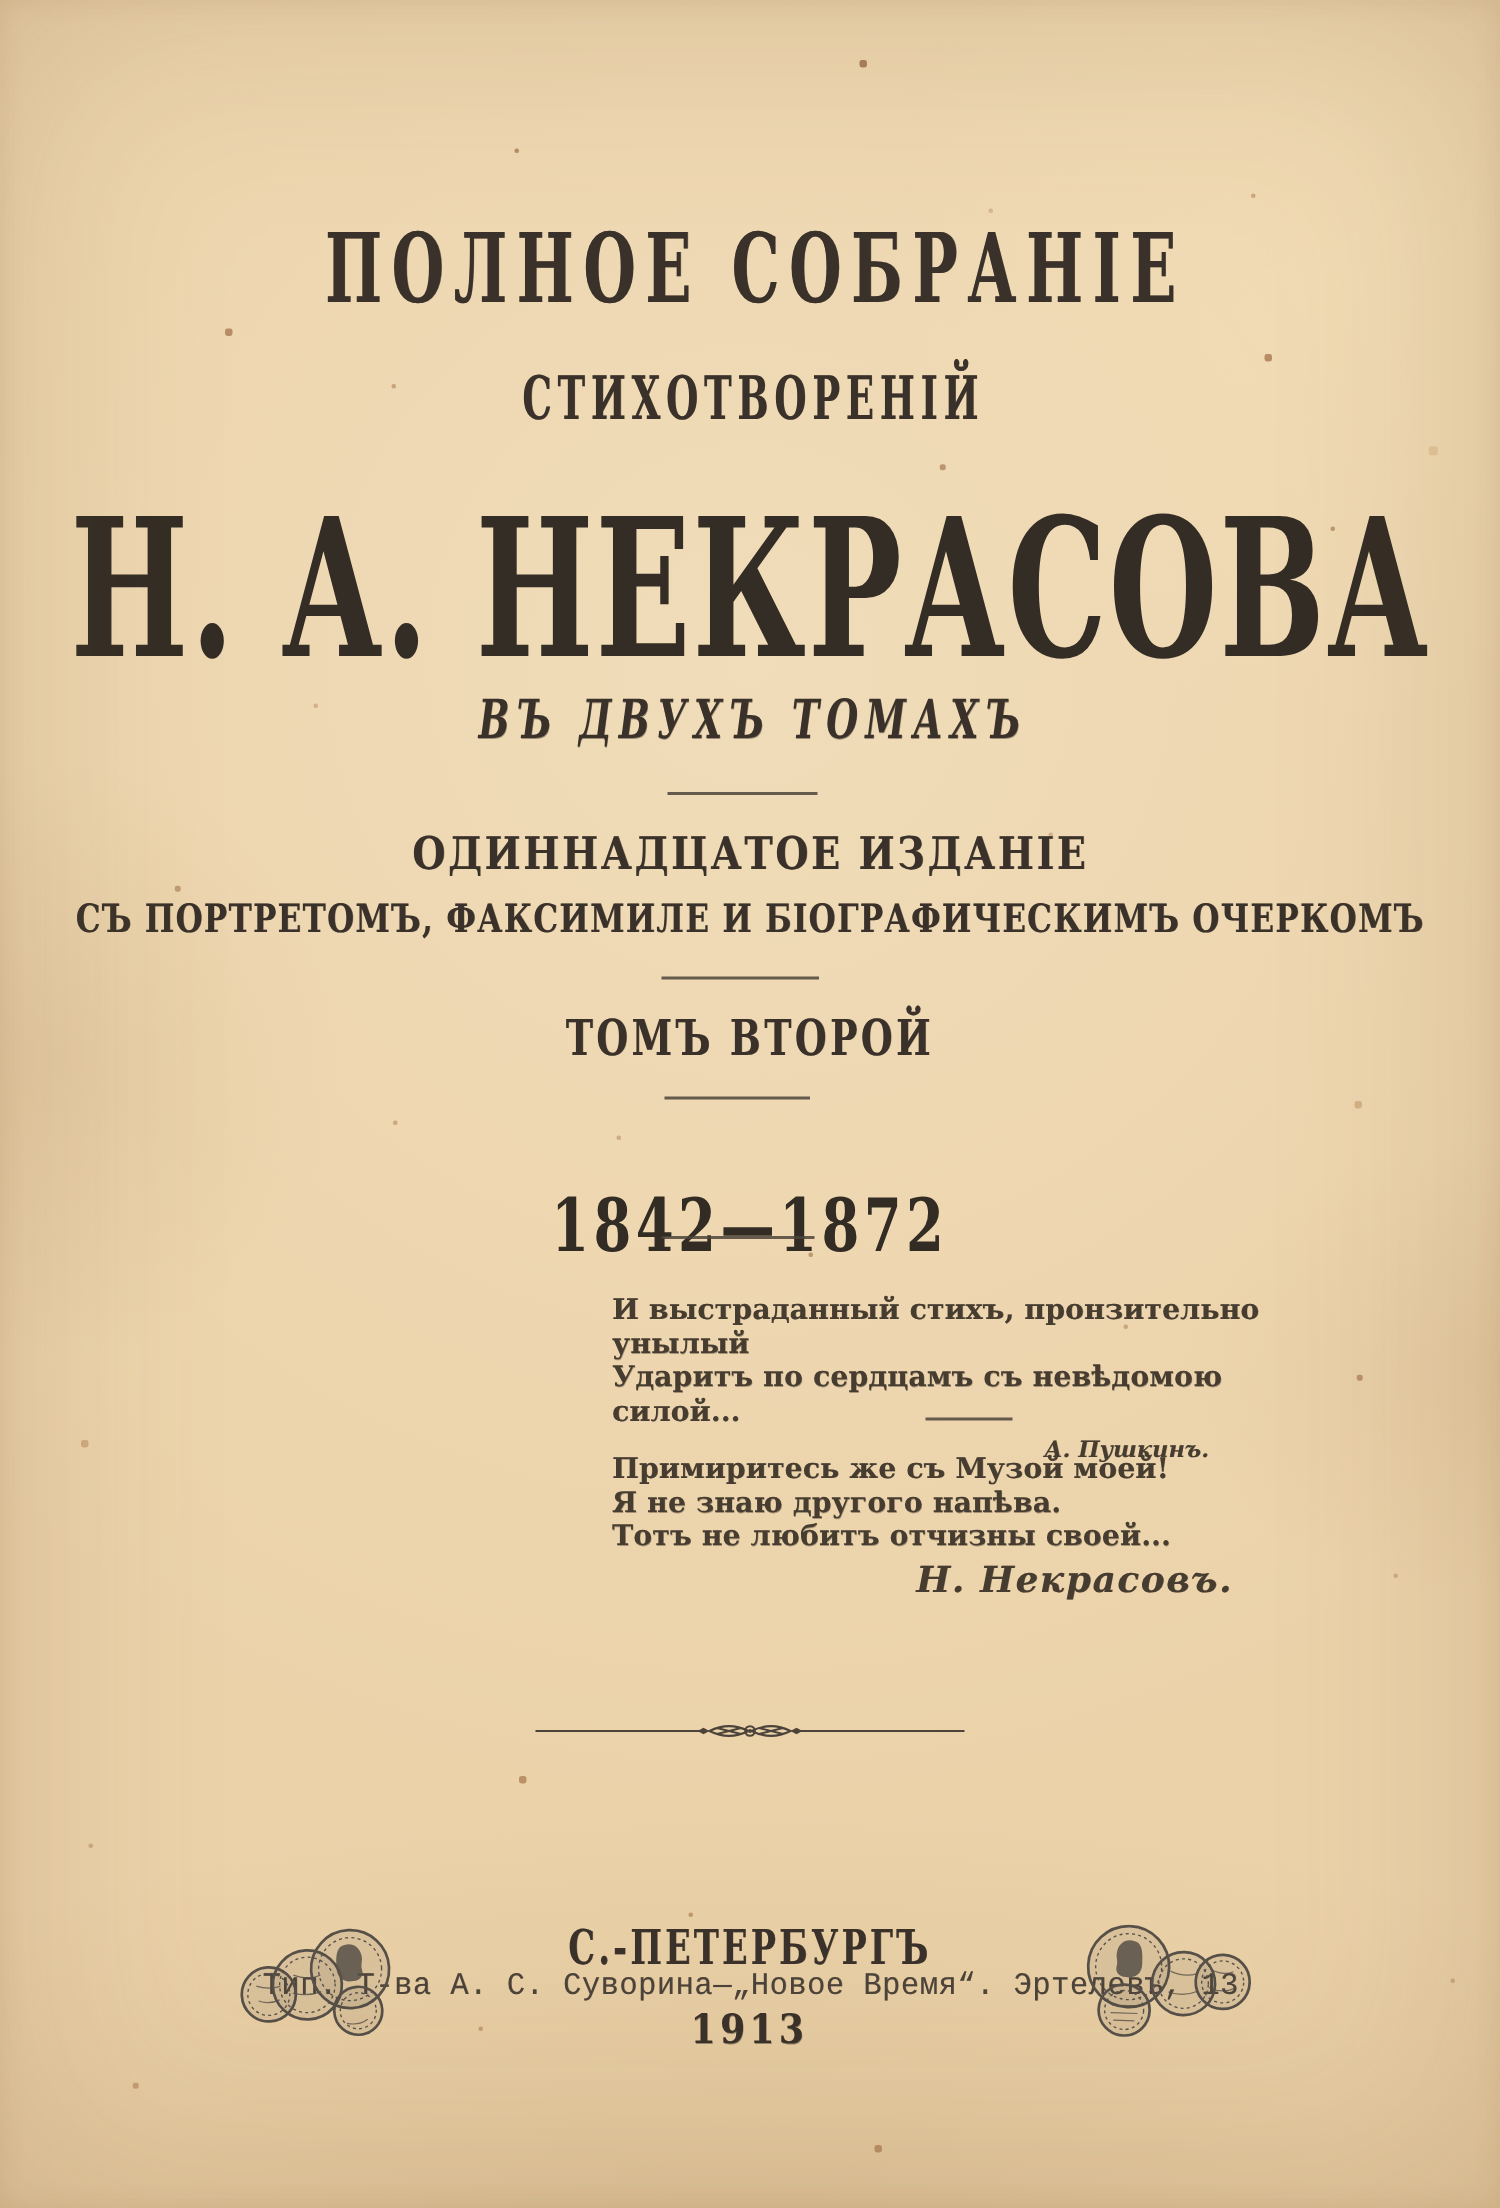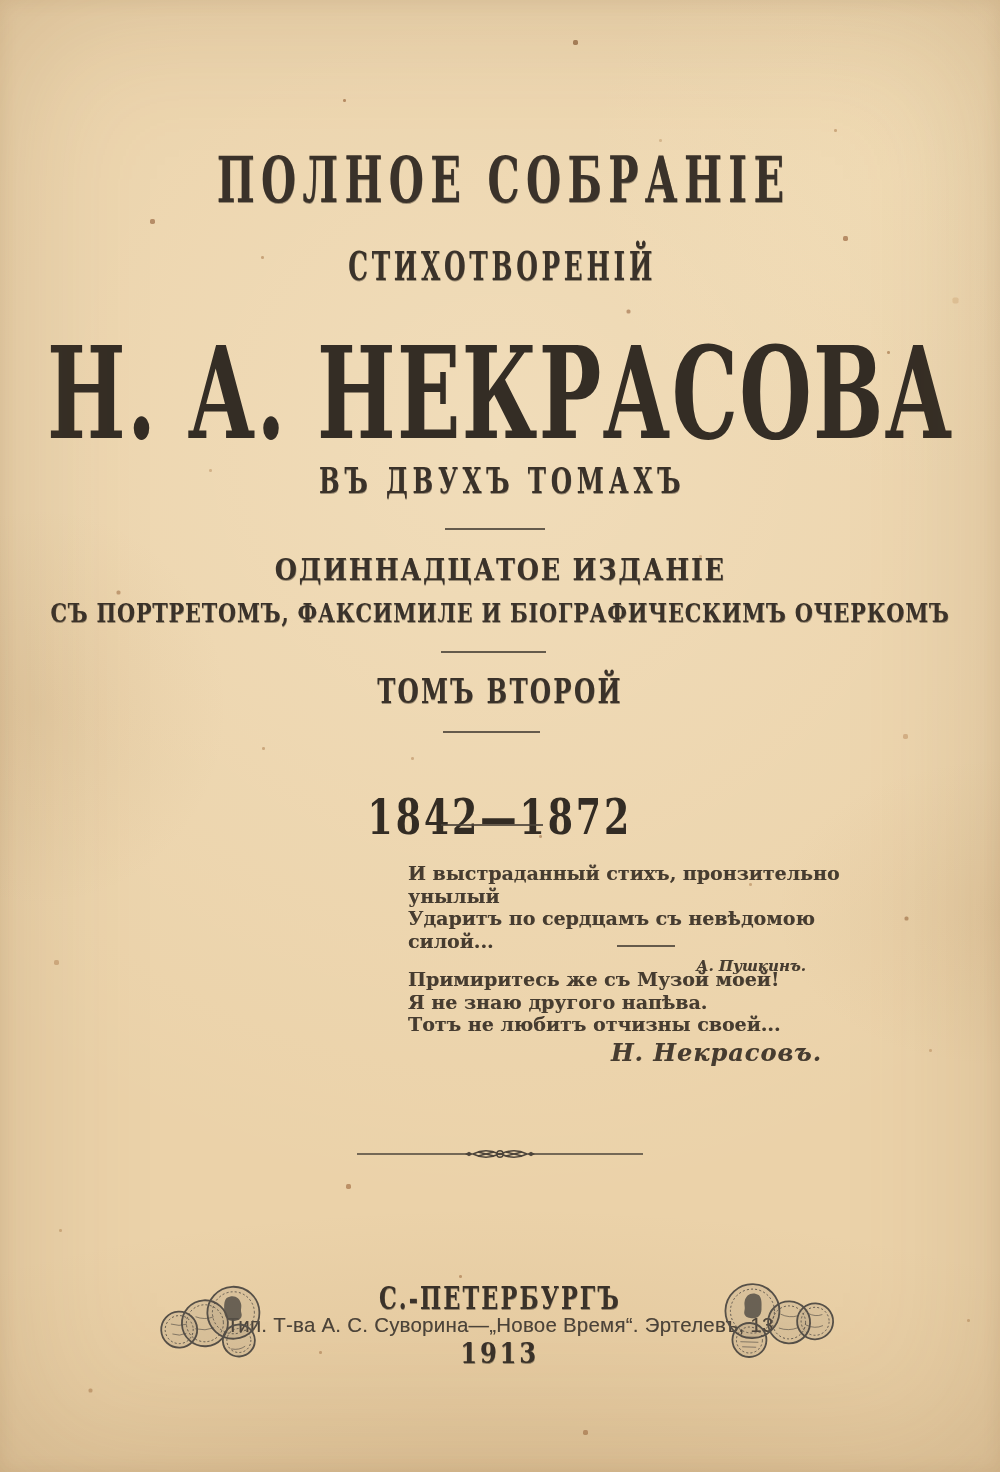--- a/index.html
+++ b/index.html
@@ -21,21 +21,21 @@
        white-space:nowrap;pointer-events:none;}
   .abs>span{display:inline-block;transform-origin:50% 50%;}
   .ink{color:#3a322a;text-shadow:.4px .5px 0 rgba(56,46,36,.45);justify-content:center;}
 
   .collection{top:142px;}
   .collection>span{font-size:64px;font-weight:bold;letter-spacing:10px;text-indent:10px;transform:scaleX(.63);}
   .subtitle{top:242px;}
   .subtitle>span{font-size:40px;font-weight:bold;letter-spacing:6px;text-indent:6px;transform:scaleX(.62);}
   .author{top:318px;}
   .author>span{font-size:128px;font-weight:bold;letter-spacing:2px;transform:scaleX(.65);color:#342d25;}
-  .volumes{top:459px;}
+  .volumes{top:459px;font-style:italic;}
   .volumes>span{font-size:36px;font-weight:bold;letter-spacing:7px;text-indent:7px;transform:scaleX(.68);}
   .edition{top:552px;}
   .edition>span{font-size:30px;font-weight:bold;letter-spacing:2px;transform:scaleX(.85);}
   .edition-note{top:598px;}
   .edition-note>span{font-size:26px;font-weight:bold;letter-spacing:1px;transform:scaleX(.80);}
   .volume-label{top:672px;}
   .volume-label>span{font-size:33px;font-weight:bold;letter-spacing:3px;transform:scaleX(.74);}
   .years{top:788px;}
   .years>span{font-size:49px;font-weight:bold;letter-spacing:4px;transform:scaleX(.74);color:#332c24;}
 
@@ -51,21 +51,21 @@
   .epigraph{color:#463c30;text-shadow:.3px .4px 0 rgba(60,48,36,.4);}
   .ep1{top:862px;}
   .ep2{top:968px;}
   .ep-attr{font-style:italic;font-weight:bold;text-align:right;}
   .ep1 .ep-attr{font-size:15px;padding-right:88px;margin-top:3px;}
   .ep2 .ep-attr{font-size:24px;padding-right:72px;margin-top:6px;letter-spacing:1px;}
 
   .divider{top:1146px;}
   .imprint-city{top:1279px;}
   .imprint-city>span{font-size:32px;font-weight:bold;letter-spacing:3px;transform:scaleX(.70);}
-  .imprint-printer{top:1313px;font-family:Liberation Sans, sans-serif;}
+  .imprint-printer{top:1313px;font-family:Liberation Mono, monospace;}
   .imprint-printer>span{font-size:21px;color:#4c443a;letter-spacing:.3px;transform:scaleX(.97);
        text-shadow:.3px .4px 0 rgba(70,58,46,.4);}
   .imprint-year{top:1338px;}
   .imprint-year>span{font-size:27px;font-weight:bold;letter-spacing:3px;transform:scaleX(.9);}
 
   .vignette{position:absolute;pointer-events:none;}
   .vignette-left{left:158px;top:1286px;transform:rotate(-3deg);}
   .vignette-right{left:722px;top:1284px;transform:rotate(2deg);}
 
   .speck-layer{position:absolute;top:0;left:0;width:1px;height:1px;border-radius:50%;

